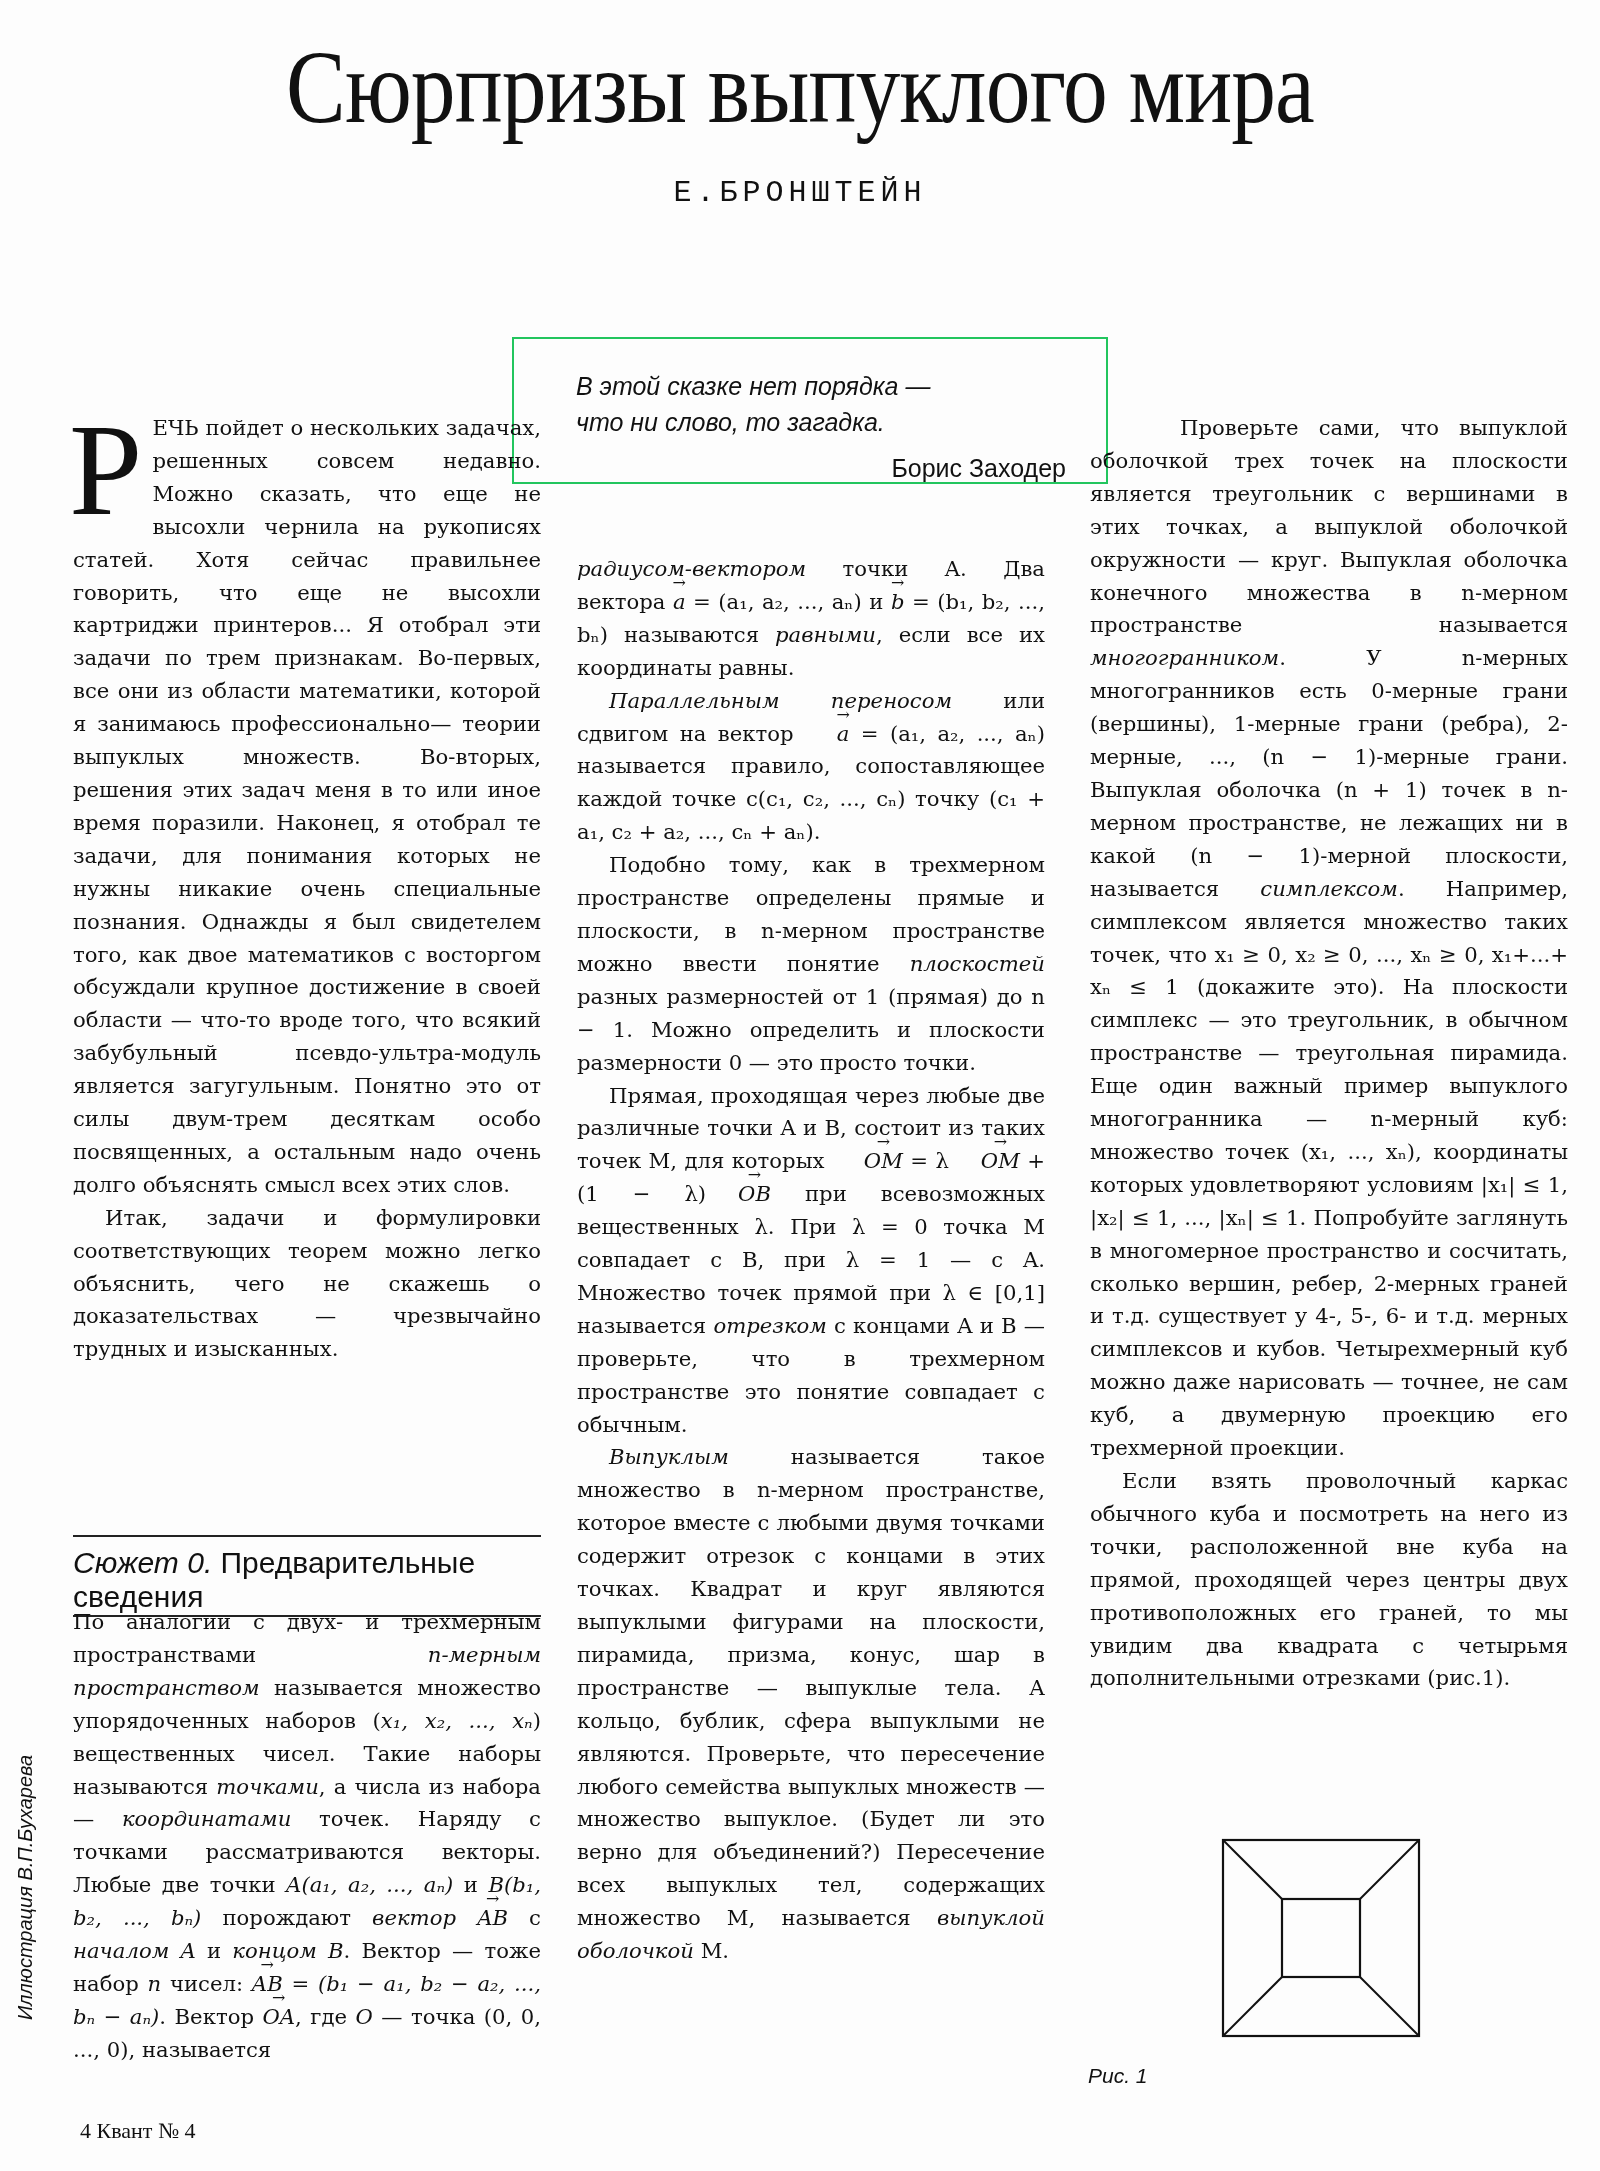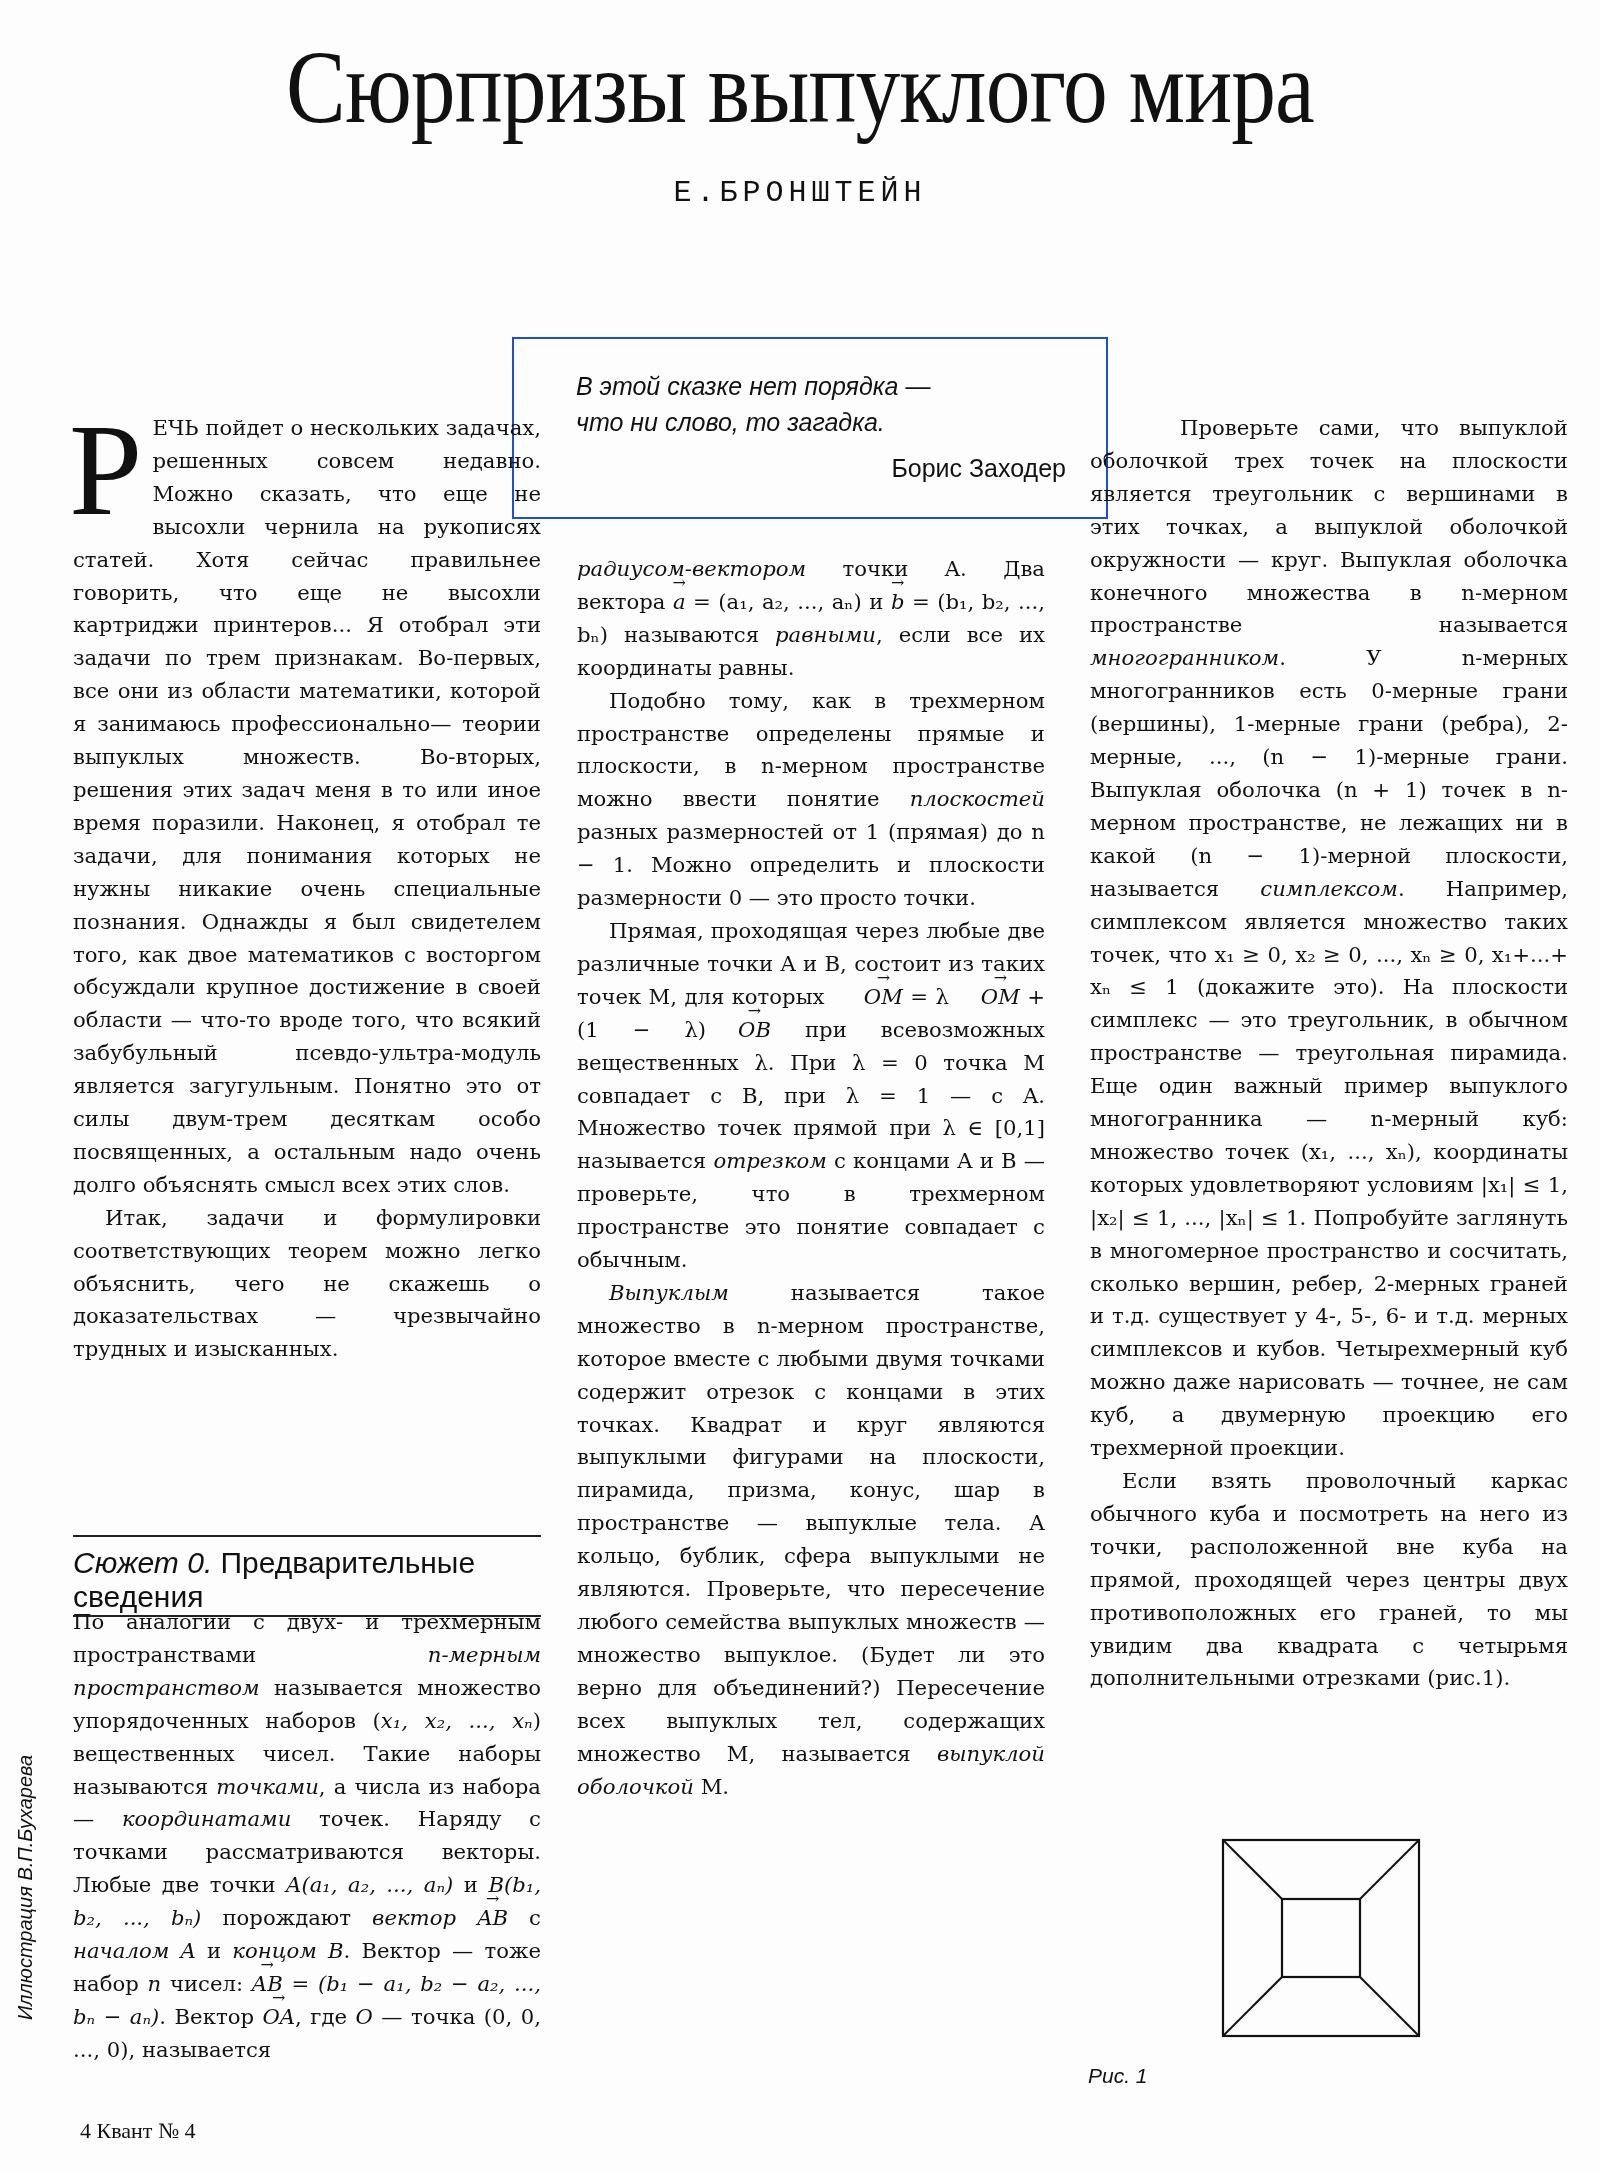--- a/index.html
+++ b/index.html
@@ -10,22 +10,22 @@
   .title {
     position: absolute; left: 0; top: 22px; width: 1600px; text-align: center;
     font-family: "Liberation Serif", serif; font-size: 104px; line-height: 130px;
     transform: scaleX(0.86); transform-origin: center; letter-spacing: -1px;
   }
   .author {
     position: absolute; left: 0; top: 176px; width: 1600px; text-align: center;
     font-family: Liberation Mono, monospace; font-size: 30px; letter-spacing: 5px;
   }
   .epigraph {
-    position: absolute; left: 512px; top: 337px; width: 596px; height: 182px;
-    border: 2px solid #1d4ed8; box-sizing: border-box;
+    position: absolute; left: 512px; top: 337px; width: 596px; height: 147px;
+    border: 2px solid #22c55e; box-sizing: border-box;
     font-family: "Liberation Sans", sans-serif; font-size: 25px;
   }
   .epigraph .line { position: absolute; left: 62px; font-style: italic; }
   .epigraph .l1 { top: 33px; }
   .epigraph .l2 { top: 69px; }
   .epigraph .sig { position: absolute; right: 40px; top: 115px; font-style: normal; }
 
   .col {
     position: absolute; font-family: "DejaVu Serif", serif; font-size: 21.2px;
     line-height: 32.9px; text-align: justify; hyphens: manual;
@@ -98,20 +98,21 @@
 <div class="section-head">
   <span class="sub-it">Сюжет 0.</span><span> Предварительные сведения</span>
 </div>
 
 <div class="col" id="col-left2">
   <p class="noindent"><span>По аналогии с двух- и трехмерным пространствами </span><i>n-мерным пространством</i><span> называется множество упорядоченных наборов (</span><i>x₁, x₂, ..., xₙ</i><span>) вещественных чисел. Такие наборы называются </span><i>точками</i><span>, а числа из набора — </span><i>координатами</i><span> точек. Наряду с точками рассматриваются векторы. Любые две точки </span><i>A(a₁, a₂, ..., aₙ)</i><span> и </span><i>B(b₁, b₂, ..., bₙ)</i><span> порождают </span><i>вектор</i> <span class="vec">AB</span><span> с </span><i>началом</i> <i>A</i><span> и </span><i>концом</i> <i>B</i><span>. Вектор — тоже набор </span><i>n</i><span> чисел: </span><span class="vec">AB</span><i> = (b₁ − a₁, b₂ − a₂, ..., bₙ − aₙ)</i><span>. Вектор </span><span class="vec">OA</span><span>, где </span><i>O</i><span> — точка (0, 0, ..., 0), называется</span></p>
 </div>
 
 <div class="col" id="col-mid">
   <p class="noindent"><i>радиусом-вектором</i><span> точки A. Два вектора </span><span class="vec">a</span><span> = (a₁, a₂, ..., aₙ) и </span><span class="vec">b</span><span> = (b₁, b₂, ..., bₙ) называются </span><i>равными</i><span>, если все их координаты равны.</span></p>
+  <p><i>Параллельным переносом</i><span> или сдвигом на вектор </span><span class="vec">a</span><span> = (a₁, a₂, ..., aₙ) называется правило, сопоставляющее каждой точке c(c₁, c₂, ..., cₙ) точку (c₁ + a₁, c₂ + a₂, ..., cₙ + aₙ).</span></p>
   <p><span>Подобно тому, как в трехмерном пространстве определены прямые и плоскости, в n-мерном пространстве можно ввести понятие </span><i>плоскостей</i><span> разных размерностей от 1 (прямая) до n − 1. Можно определить и плоскости размерности 0 — это просто точки.</span></p>
   <p><span>Прямая, проходящая через любые две различные точки A и B, состоит из таких точек M, для которых </span><span class="vec">OM</span><span> = λ</span><span class="vec">OM</span><span> + (1 − λ)</span><span class="vec">OB</span><span> при всевозможных вещественных λ. При λ = 0 точка M совпадает с B, при λ = 1 — с A. Множество точек прямой при λ ∈ [0,1] называется </span><i>отрезком</i><span> с концами A и B — проверьте, что в трехмерном пространстве это понятие совпадает с обычным.</span></p>
   <p><i>Выпуклым</i><span> называется такое множество в n-мерном пространстве, которое вместе с любыми двумя точками содержит отрезок с концами в этих точках. Квадрат и круг являются выпуклыми фигурами на плоскости, пирамида, призма, конус, шар в пространстве — выпуклые тела. А кольцо, бублик, сфера выпуклыми не являются. Проверьте, что пересечение любого семейства выпуклых множеств — множество выпуклое. (Будет ли это верно для объединений?) Пересечение всех выпуклых тел, содержащих множество M, называется </span><i>выпуклой оболочкой</i><span> M.</span></p>
 </div>
 
 <div class="col" id="col-right">
   <p style="text-indent:0"><span style="display:inline-block;width:90px"></span><span>Проверьте сами, что выпуклой оболочкой трех точек на плоскости является треугольник с вершинами в этих точках, а выпуклой оболочкой окружности — круг. Выпуклая оболочка конечного множества в n-мерном пространстве называется </span><i>многогранником</i><span>. У n-мерных многогранников есть 0-мерные грани (вершины), 1-мерные грани (ребра), 2-мерные, ..., (n − 1)-мерные грани. Выпуклая оболочка (n + 1) точек в n-мерном пространстве, не лежащих ни в какой (n − 1)-мерной плоскости, называется </span><i>симплексом</i><span>. Например, симплексом является множество таких точек, что x₁ ≥ 0, x₂ ≥ 0, ..., xₙ ≥ 0, x₁+...+ xₙ ≤ 1 (докажите это). На плоскости симплекс — это треугольник, в обычном пространстве — треугольная пирамида. Еще один важный пример выпуклого многогранника — n-мерный куб: множество точек (x₁, ..., xₙ), координаты которых удовлетворяют условиям |x₁| ≤ 1, |x₂| ≤ 1, ..., |xₙ| ≤ 1. Попробуйте заглянуть в многомерное пространство и сосчитать, сколько вершин, ребер, 2-мерных граней и т.д. существует у 4-, 5-, 6- и т.д. мерных симплексов и кубов. Четырехмерный куб можно даже нарисовать — точнее, не сам куб, а двумерную проекцию его трехмерной проекции.</span></p>
   <p>Если взять проволочный каркас обычного куба и посмотреть на него из точки, расположенной вне куба на прямой, проходящей через центры двух противоположных его граней, то мы увидим два квадрата с четырьмя дополнительными отрезками (рис.1).</p>
 </div>
 

